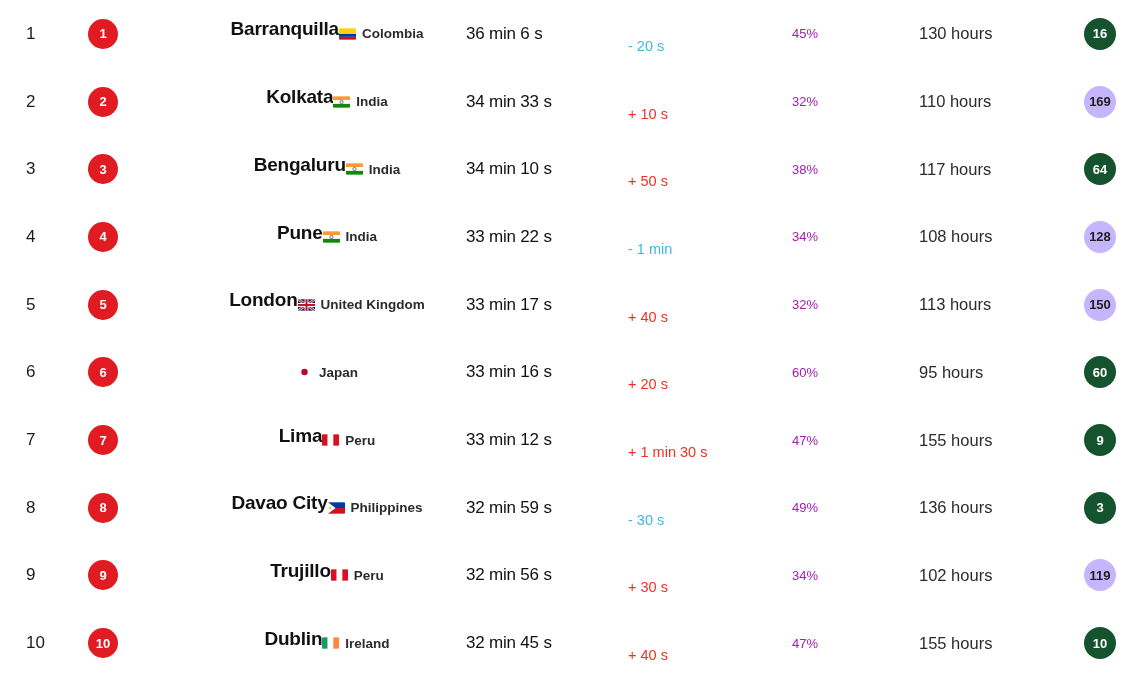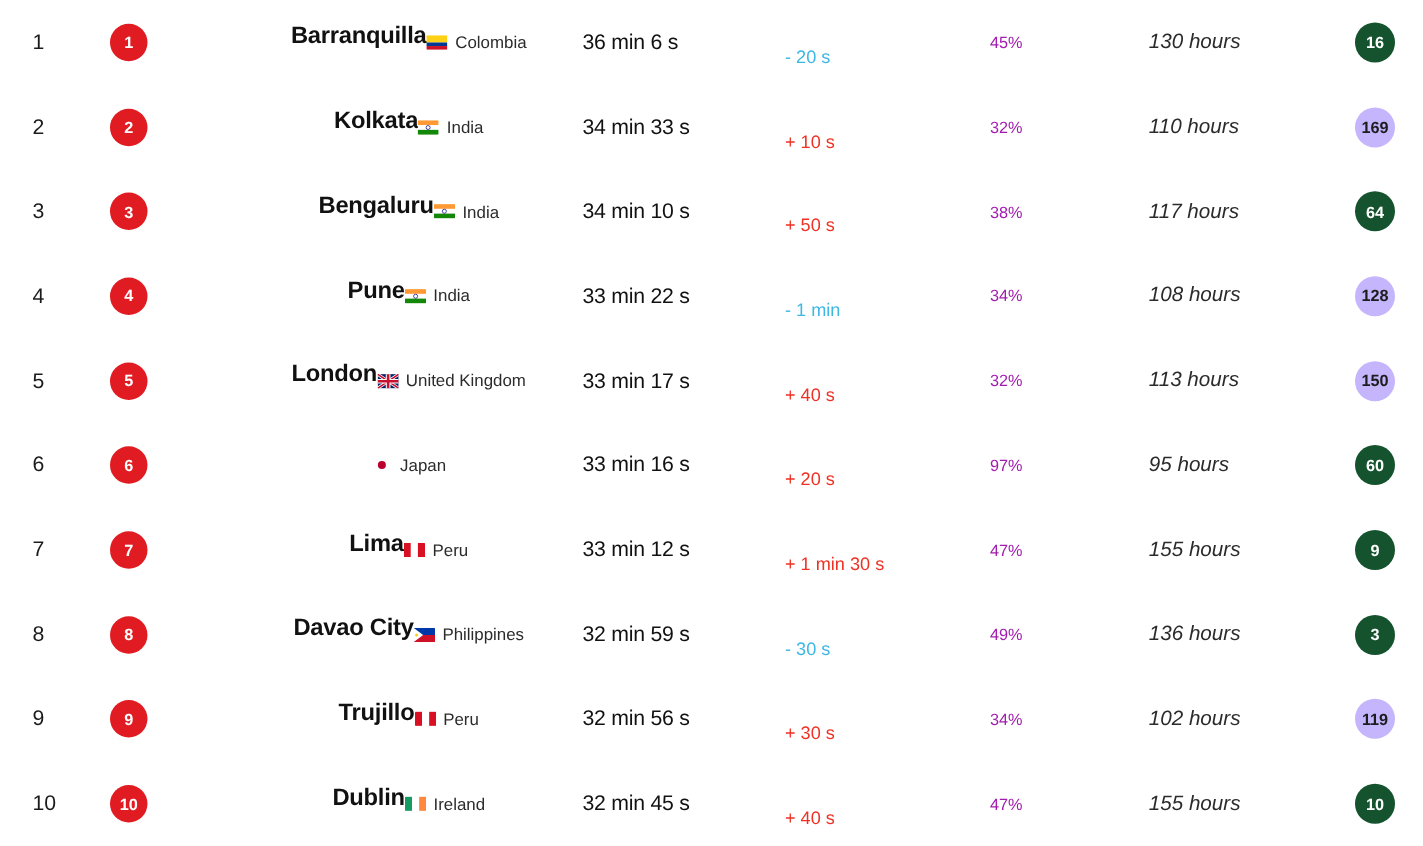--- a/index.html
+++ b/index.html
@@ -79,21 +79,21 @@
     line-height: 1.25;
     margin-bottom: 9px;
   }
 
   .country-line {
     display: flex;
     align-items: center;
     gap: 6px;
     font-size: 13.5px;
     color: #2b2b2b;
-    font-weight: 400;
+    font-weight: 700;
   }
 
   .flag {
     width: 17px;
     height: 12px;
     flex: 0 0 17px;
     display: block;
     border-radius: 1px;
     overflow: hidden;
   }
@@ -131,21 +131,20 @@
   }
 
   
   .col-hours {
     flex: 0 0 150px;
     width: 150px;
     font-size: 16.5px;
     font-weight: 400;
     color: #2b2b2b;
     padding-left: 3px;
-    font-style: italic;
   }
 
   
   .col-badge {
     flex: 1 1 auto;
     display: flex;
     align-items: center;
     justify-content: flex-start;
     padding-left: 18px;
   }
@@ -306,21 +305,21 @@
         <div class="country-line">
           <span class="flag"><svg viewBox="0 0 18 12" width="17" height="12">
               <rect width="18" height="12" fill="#FFFFFF"></rect>
               <circle cx="9" cy="6" r="3.4" fill="#BC002D"></circle>
             </svg></span>
           <span>Japan</span>
         </div>
       </div>
       <div class="col-time">33 min 16 s</div>
       <div class="col-change change-up">+ 20 s</div>
-      <div class="col-pct">97%</div>
+      <div class="col-pct">60%</div>
       <div class="col-hours">95 hours</div>
       <div class="col-badge">
         <div class="congestion-badge ">60</div>
       </div>
     </div>
     <div class="table-row">
       <div class="col-rank-num">7</div>
       <div class="col-rank-badge">
         <div class="rank-circle">7</div>
       </div>

